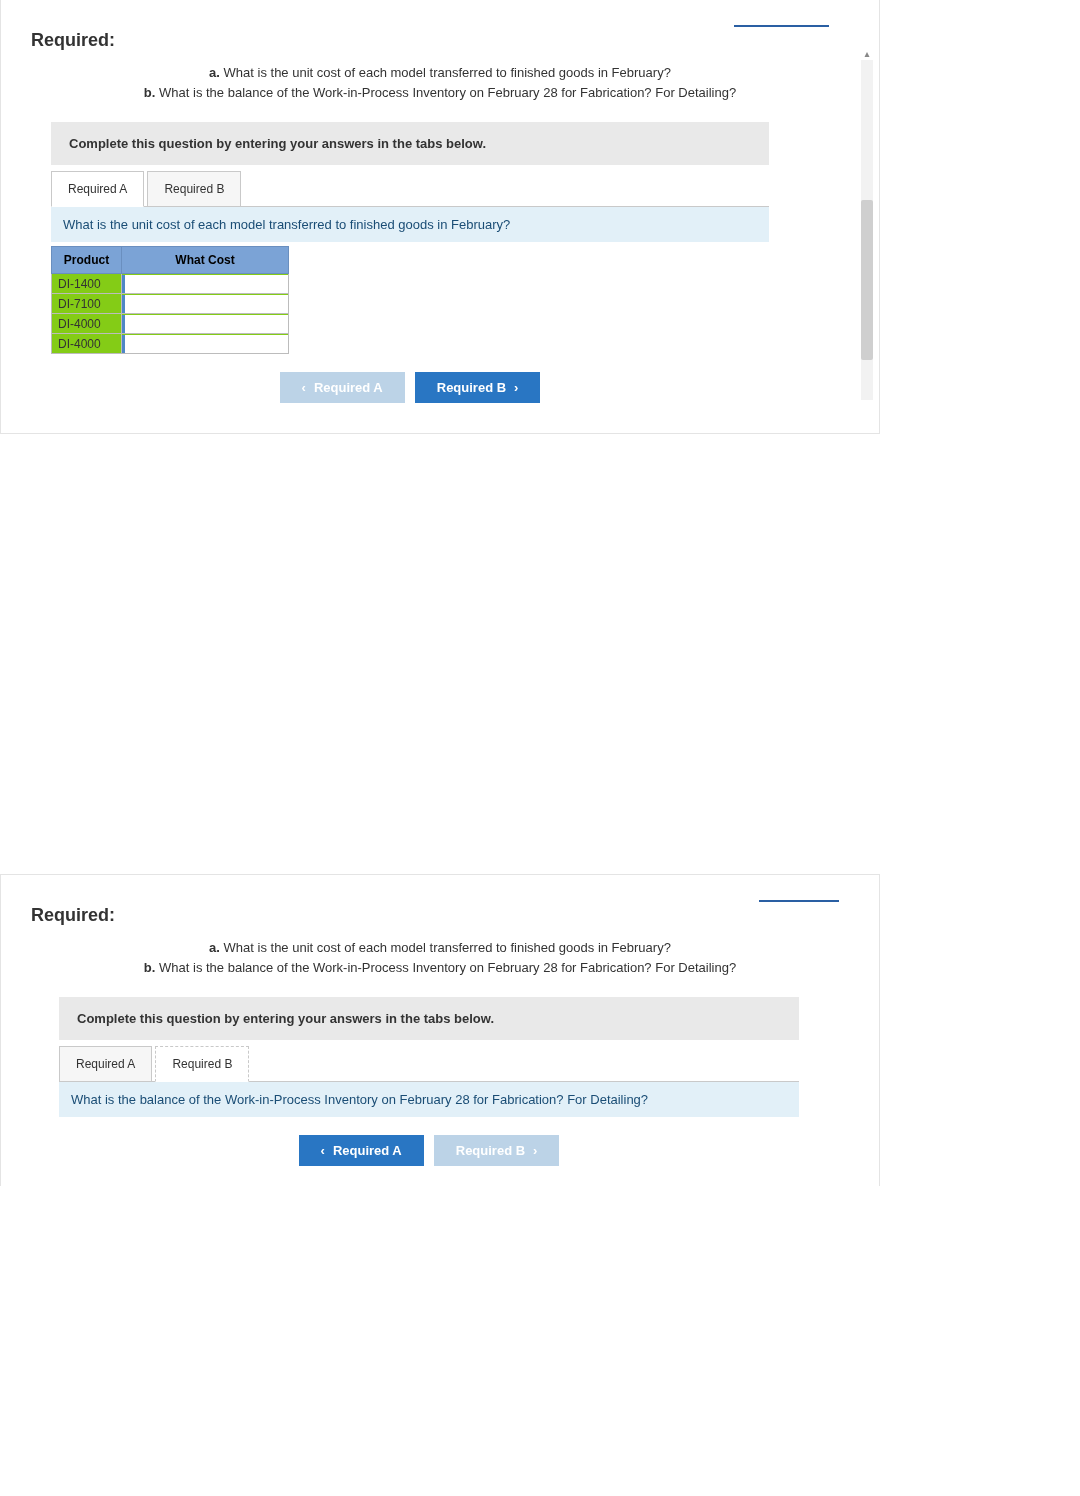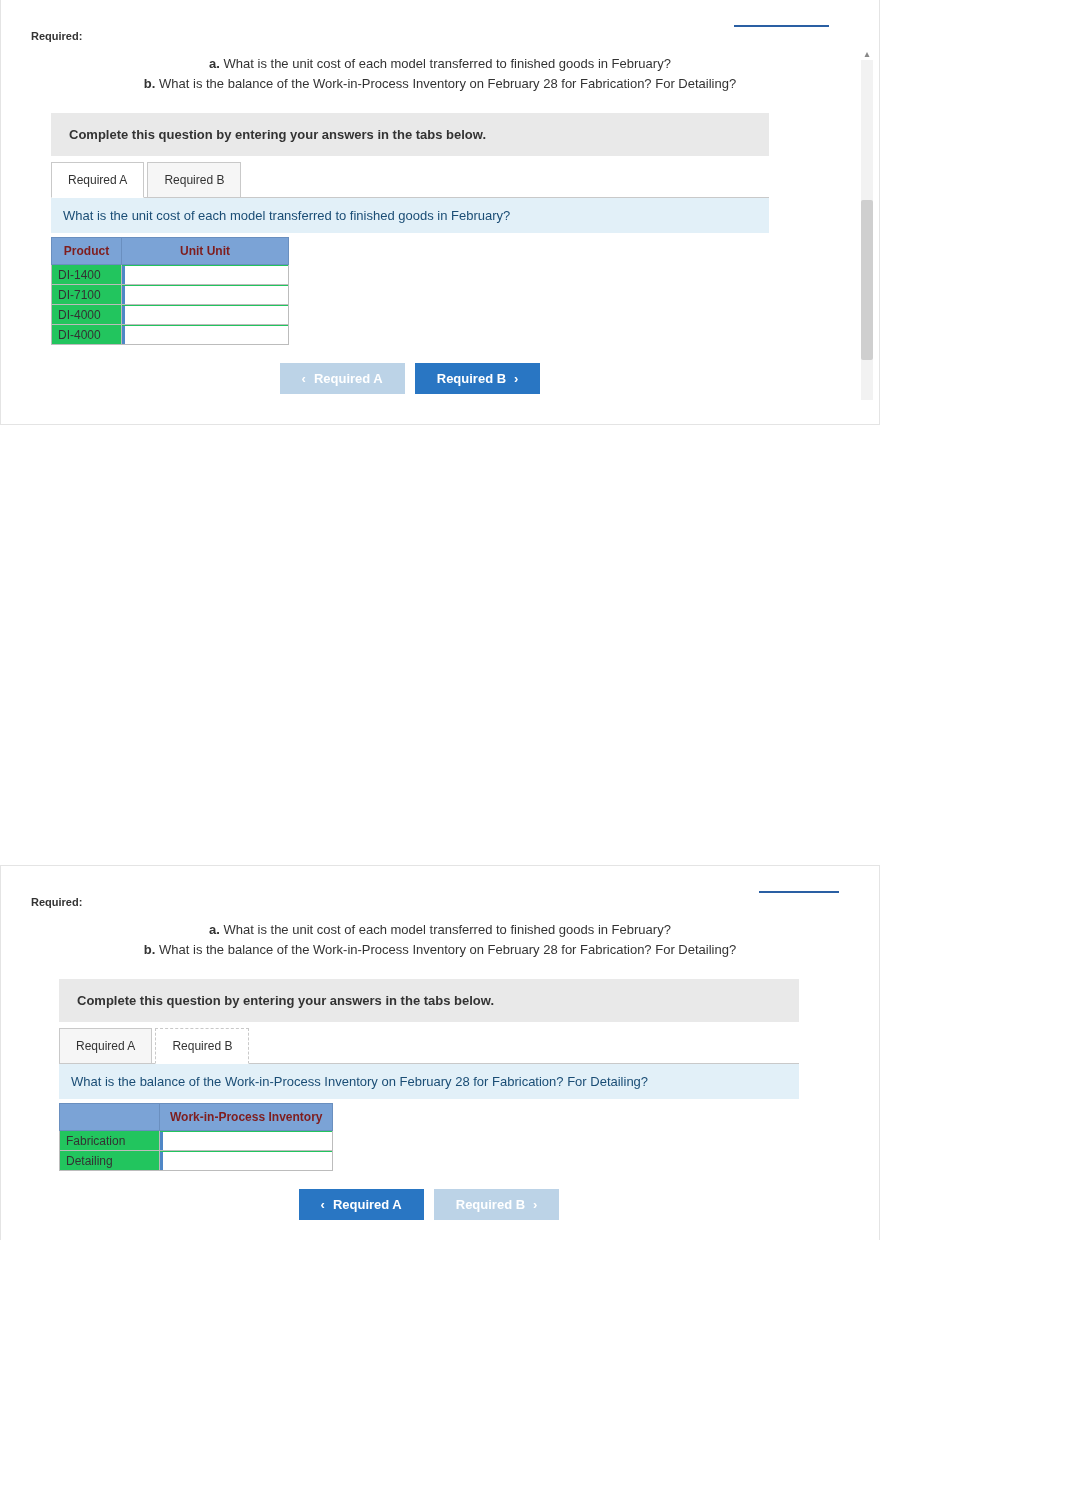--- a/index.html
+++ b/index.html
@@ -13,21 +13,21 @@
   }
   .panel-top-link {
     position: absolute;
     top: 25px;
     right: 50px;
     width: 95px;
     border-bottom: 2px solid #2a5fa3;
   }
   .required-heading {
     font-weight: bold;
-    font-size: 11px;
+    font-size: 18px;
     margin-bottom: 12px;
   }
   .req-list {
     margin: 0 0 20px 0;
     padding: 0;
     list-style: none;
   }
   .req-list li {
     line-height: 1.5;
     font-size: 13px;
@@ -70,33 +70,33 @@
     color: #1a4d75;
     margin-top: -1px;
     border-top: 1px solid #c9c9c9;
   }
   table.answer-table {
     border-collapse: collapse;
     margin-top: 4px;
   }
   table.answer-table th {
     background: #7ba3d6;
-    color: #7f1d1d;
+    color: #000000;
     font-weight: bold;
     font-size: 12px;
     padding: 6px 10px;
     border: 1px solid #6a8fbf;
     text-align: center;
   }
   table.answer-table td {
     border: 1px solid #bcbcbc;
     padding: 2px 6px;
     font-size: 12px;
     height: 20px;
-    background: #22c55e;
+    background: #84cc16;
   }
   table.answer-table td.label {
     min-width: 70px;
   }
   table.answer-table td.input-cell {
     min-width: 60px;
     padding: 0;
     position: relative;
   }
   .cell-input {
@@ -233,21 +233,21 @@
         <div class="tab active">Required A</div>
         <div class="tab">Required B</div>
       </div>
 
       <div class="question-bar">What is the unit cost of each model transferred to finished goods in February?</div>
 
       <table class="answer-table">
         <tbody>
             <tr>
           <th>Product</th>
-          <th>Unit Unit</th>
+          <th>What Cost</th>
         </tr>
         <tr>
           <td class="label">DI-1400</td>
           <td class="input-cell"><input class="cell-input" style=""></td>
         </tr>
         <tr>
           <td class="label">DI-7100</td>
           <td class="input-cell"><input class="cell-input" style=""></td>
         </tr>
         <tr>
@@ -299,36 +299,20 @@
     <div class="inner-wrap">
       <div class="instruction-bar">Complete this question by entering your answers in the tabs below.</div>
 
       <div class="tabs">
         <div class="tab">Required A</div>
         <div class="tab active dashed">Required B</div>
       </div>
 
       <div class="question-bar">What is the balance of the Work-in-Process Inventory on February 28 for Fabrication? For Detailing?</div>
 
-      <table class="answer-table">
-        <tbody>
-            <tr>
-          <th style="background:#7ba3d6;min-width:100px;"></th>
-          <th style="min-width:110px;">Work-in-Process Inventory</th>
-        </tr>
-        <tr>
-          <td class="label">Fabrication</td>
-          <td class="input-cell"><input class="cell-input" style=""></td>
-        </tr>
-        <tr>
-          <td class="label">Detailing</td>
-          <td class="input-cell"><input class="cell-input" style=""></td>
-        </tr>
-      </tbody>
-        </table>
 
       <div class="nav-row">
         <button class="nav-btn enabled">
           <span class="chev">‹</span>
           <span>Required A</span>
         </button>
         <button class="nav-btn disabled">
           <span>Required B</span>
           <span class="chev">›</span>
         </button>

